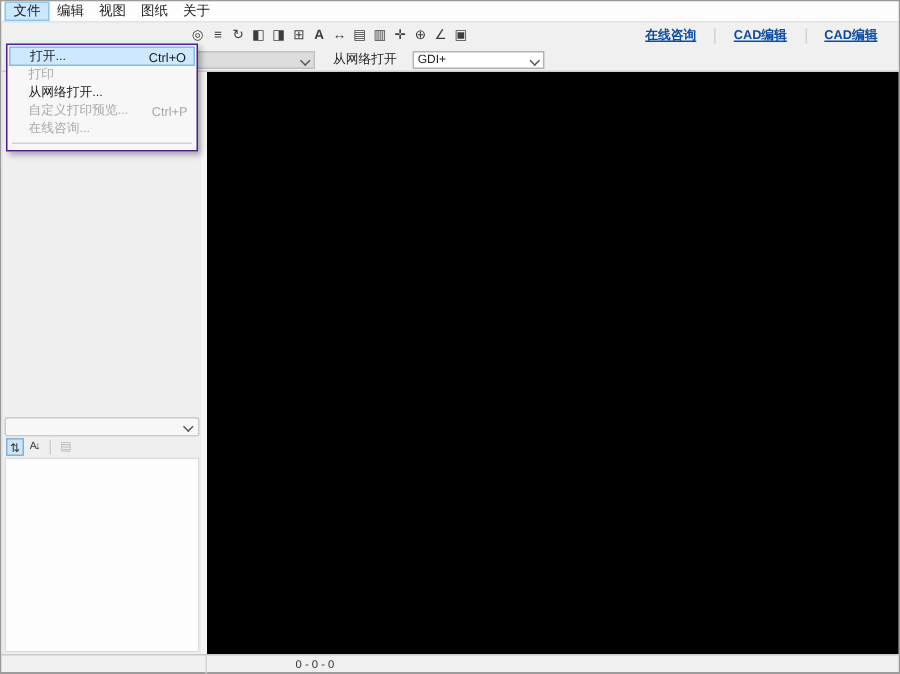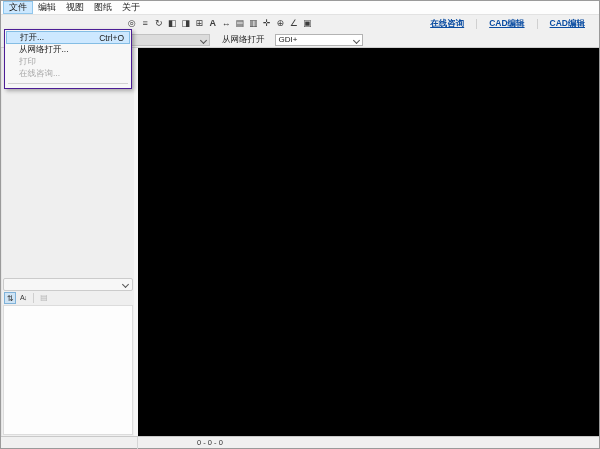--- a/index.html
+++ b/index.html
@@ -157,27 +157,31 @@
   <div class="statusbar">
     <span class="status-divider"></span>
     <span class="status-coords">0 - 0 - 0</span>
   </div>
 
   <div class="file-menu">
     <div class="fm-item hl">
       <span>打开...</span>
       <span class="shortcut">Ctrl+O</span>
     </div>
+    <div class="fm-item disabled">
+      <span>打印</span>
+      <span class="shortcut"></span>
+    </div>
     <div class="fm-item">
       <span>从网络打开...</span>
       <span class="shortcut"></span>
     </div>
     <div class="fm-item disabled">
-      <span>打印</span>
-      <span class="shortcut"></span>
+      <span>自定义打印预览...</span>
+      <span class="shortcut">Ctrl+P</span>
     </div>
     <div class="fm-item disabled">
       <span>在线咨询...</span>
       <span class="shortcut"></span>
     </div>
     <div class="fm-sep"></div>
   </div>
 
 </div>
 

